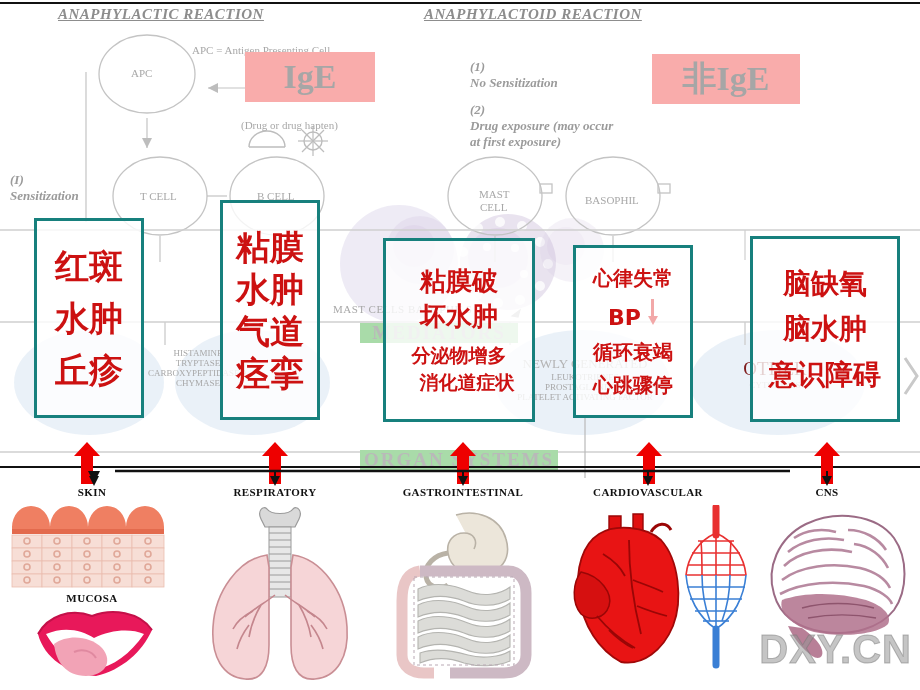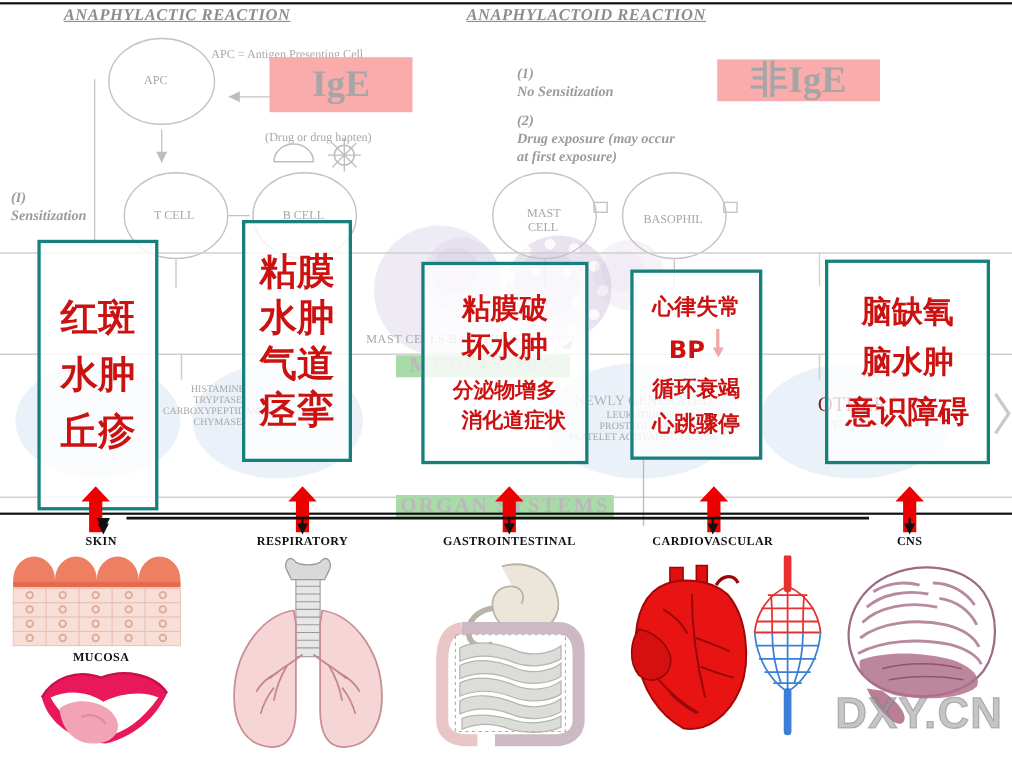--- a/index.html
+++ b/index.html
@@ -280,21 +280,21 @@
     <div class="faded-ital" style="left:10px; top:188px; font-size:13px;">Sensitization</div>
     <div class="faded-ital" style="left:470px; top:59px; font-size:13px;">(1)</div>
     <div class="faded-ital" style="left:470px; top:75px; font-size:13px;">No Sensitization</div>
     <div class="faded-ital" style="left:470px; top:102px; font-size:13px;">(2)</div>
     <div class="faded-ital" style="left:470px; top:118px; font-size:13px;">Drug exposure (may occur</div>
     <div class="faded-ital" style="left:470px; top:134px; font-size:13px;">at first exposure)</div>
 
     <div class="ige-chip" style="left:245px; top:52px; width:130px; height:50px; font-size:34px;">
       <span>IgE</span>
     </div>
-    <div class="ige-chip" style="left:652px; top:54px; width:148px; height:38px; font-size:34px;">
+    <div class="ige-chip" style="left:652px; top:54px; width:148px; height:50px; font-size:34px;">
       <span>非IgE</span>
     </div>
 
     <div class="faded-label" style="left:333px; top:303px; font-size:11px; letter-spacing:.5px;">MAST CELLS       BASOPHILS</div>
 
     <div class="green-bar" style="left:360px; top:323px; width:158px; height:20px; font-size:19px;">
       <span>MEDIATORS</span>
     </div>
 
     <div class="green-bar" style="left:360px; top:450px; width:198px; height:20px; font-size:19px;">
@@ -321,21 +321,21 @@
     </div>
 
     <svg class="bg-svg" width="920" height="480" style="pointer-events:none;">
       <path d="M905,358 l12,18 l-12,18" fill="none" stroke="#c9c9c9" stroke-width="3"></path>
     </svg>
   </div>
 
   <div class="hr-black" style="left:0; top:2px; width:920px; height:2px;"></div>
   <div class="hr-black" style="left:0; top:466px; width:920px; height:2px;"></div>
 
-  <div class="anno-box" style="left:34px; top:218px; width:110px; height:246px; font-size:34px; gap:14px;">
+  <div class="anno-box" style="left:34px; top:218px; width:110px; height:200px; font-size:34px; gap:14px;">
     <span class="ln">红斑</span>
     <span class="ln">水肿</span>
     <span class="ln">丘疹</span>
   </div>
 
   <div class="anno-box" style="left:220px; top:200px; width:100px; height:220px; font-size:34px; gap:4px;">
     <span class="ln">粘膜</span>
     <span class="ln">水肿</span>
     <span class="ln">气道</span>
     <span class="ln">痉挛</span>

